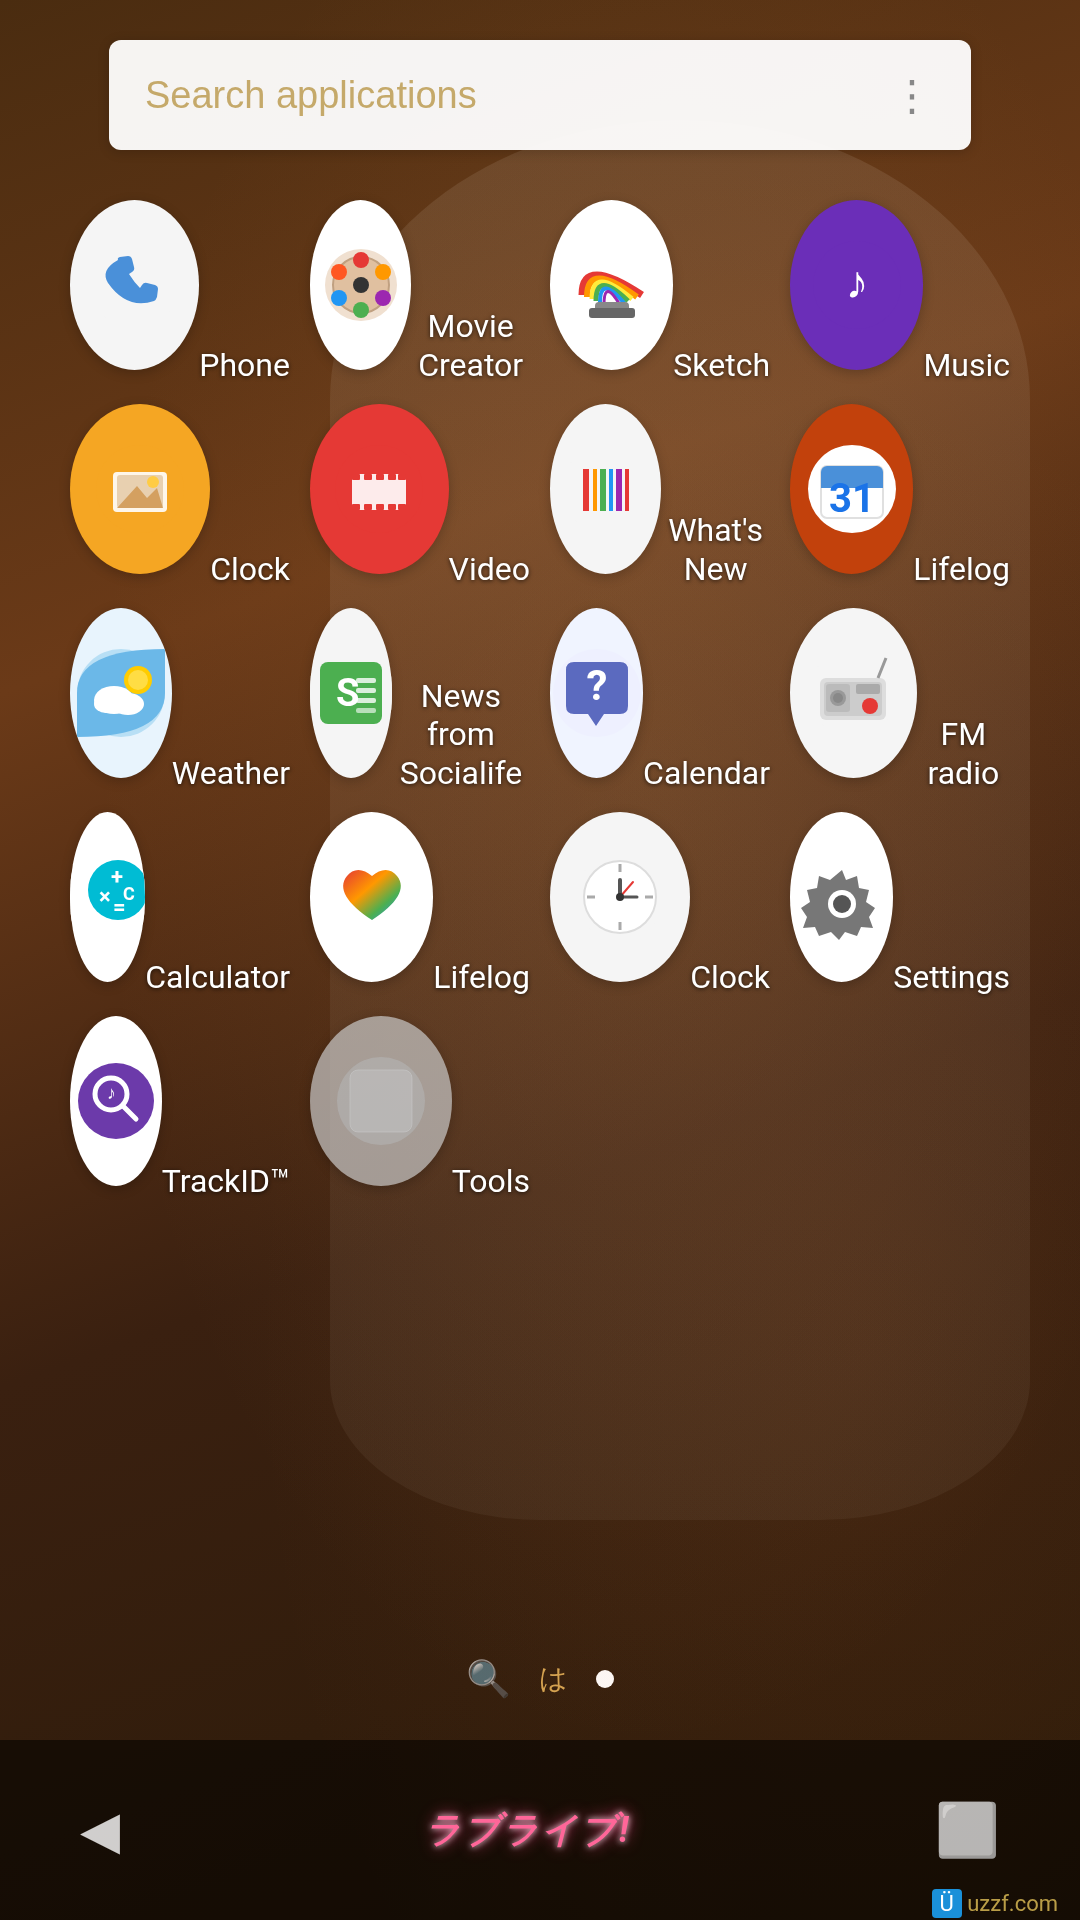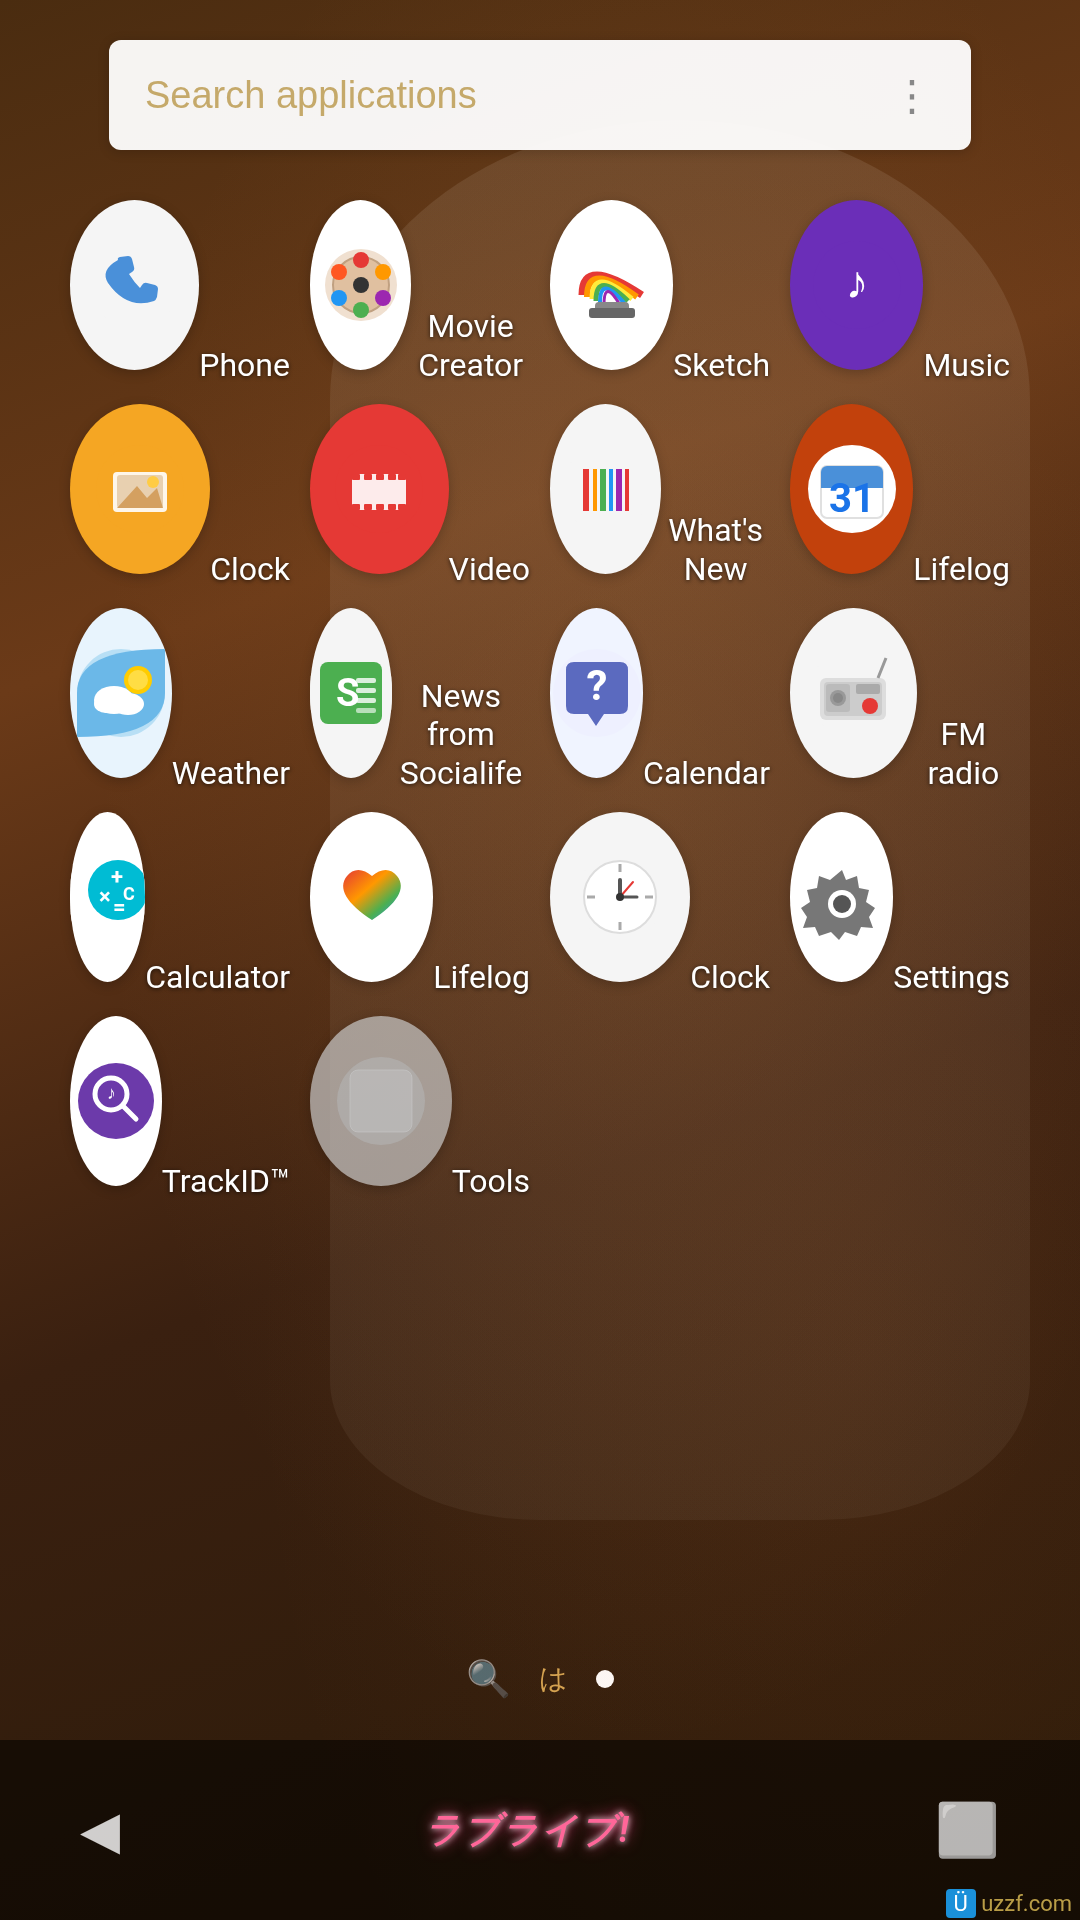--- a/index.html
+++ b/index.html
@@ -179,21 +179,21 @@
       font-size: 36px;
       color: #ff6699;
       font-weight: bold;
       letter-spacing: 2px;
       font-style: italic;
       text-shadow: 0 0 16px #ff4488, 0 0 6px #fff;
     }
     .watermark {
       position: absolute;
       bottom: 4px;
-      right: 8px;
+      right: 22px;
       font-size: 22px;
       color: rgba(255,220,100,0.7);
       z-index: 30;
       padding-left: 24px;
     }
   </style>
 </head>
 <body>
 
 <div class="bg"></div>

